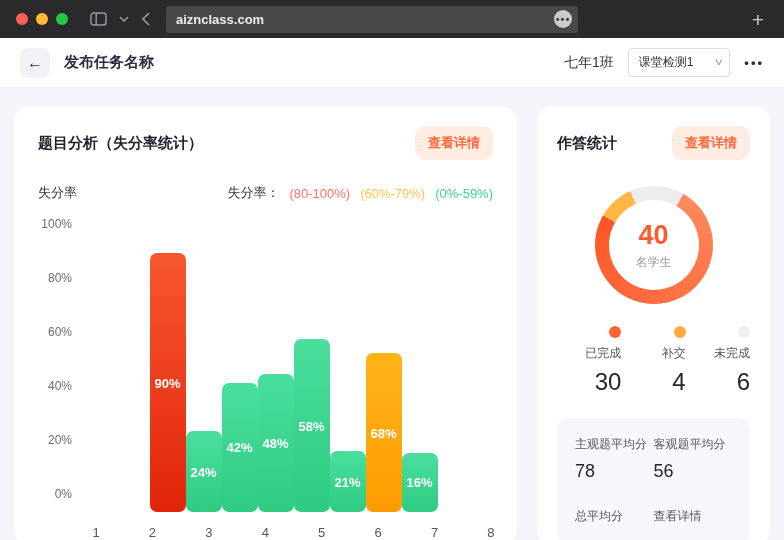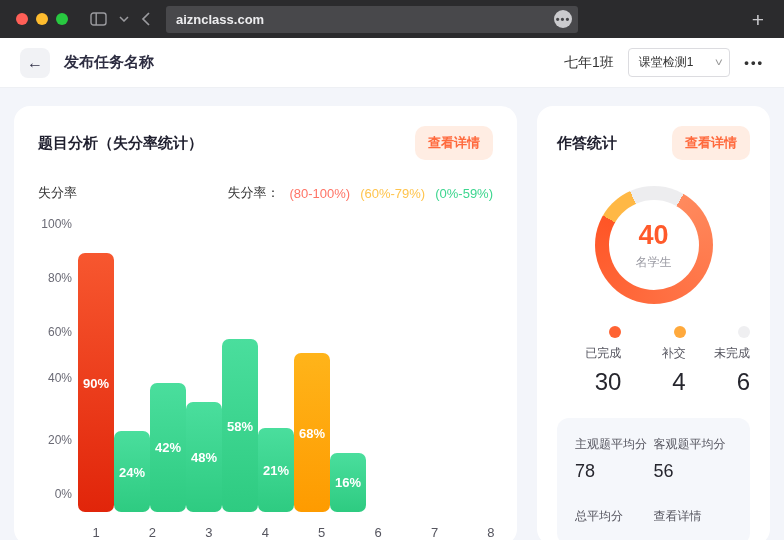--- a/index.html
+++ b/index.html
@@ -43,21 +43,21 @@
 
   
   .legend-row { margin-top:24px; display:flex; align-items:flex-start; justify-content:space-between; }
   .axis-title { font-size:13px; color:#333; }
   .legend-group { display:flex; align-items:center; gap:10px; font-size:13px; }
   .legend-group .lg-title { color:#333; }
   .chart-area { position:relative; height:330px; margin-top:10px; }
   .y-axis { position:absolute; left:0; top:12px; width:40px; height:270px; }
   .y-axis span { position:absolute; right:6px; transform:translateY(-50%); font-size:12px; color:#6A6A75; }
   .bars { position:absolute; left:40px; width:431px; bottom:30px; display:flex;
-    justify-content:flex-start; align-items:flex-end; }
+    justify-content:center; align-items:flex-end; }
   .bar { position:relative; width:36px; border-radius:7px; }
   .bar-label { position:absolute; top:50%; left:50%; transform:translate(-50%,-50%);
     color:#fff; font-size:13px; font-weight:700; white-space:nowrap; }
   .x-labels { position:absolute; left:40px; width:431px; bottom:2px; display:flex; justify-content:space-between; }
   .x-labels span { width:36px; text-align:center; font-size:13px; color:#55555f; }
 
   
   .donut-wrap { width:118px; margin:26px auto 0; position:relative; }
   .donut { width:118px; height:118px; border-radius:50%; }
   .donut-hole { position:absolute; inset:14px; background:#fff; border-radius:50%;
@@ -138,41 +138,41 @@
       <span style="color: rgb(255, 116, 102);">(80-100%)</span>
           <span style="color: rgb(255, 196, 77);">(60%-79%)</span>
           <span style="color: rgb(61, 214, 143);">(0%-59%)</span>
         </div>
     </div>
     <div class="chart-area">
       <div class="y-axis">
           <span style="top: 0px; text-align: center;">100%</span>
           <span style="top: 54px;">80%</span>
           <span style="top: 108px;">60%</span>
-          <span style="top: 154px;">40%</span>
+          <span style="top: 162px;">40%</span>
           <span style="top: 216px;">20%</span>
           <span style="top: 270px;">0%</span>
         </div>
       <div class="bars">
           <div class="bar" style="height: 259px; background: linear-gradient(rgb(247, 87, 47), rgb(225, 37, 10));">
             <span class="bar-label">90%</span>
           </div>
           <div class="bar" style="height: 80.8px; background: linear-gradient(rgb(74, 222, 157), rgb(46, 203, 129));">
             <span class="bar-label">24%</span>
           </div>
           <div class="bar" style="height: 129.4px; background: linear-gradient(rgb(74, 222, 157), rgb(46, 203, 129));">
             <span class="bar-label">42%</span>
           </div>
-          <div class="bar" style="height: 110px; background: linear-gradient(rgb(74, 222, 157), rgb(46, 203, 129));">
+          <div class="bar" style="height: 138px; background: linear-gradient(rgb(74, 222, 157), rgb(46, 203, 129));">
             <span class="bar-label">48%</span>
           </div>
           <div class="bar" style="height: 172.6px; background: linear-gradient(rgb(74, 222, 157), rgb(46, 203, 129));">
             <span class="bar-label">58%</span>
           </div>
-          <div class="bar" style="height: 84px; background: linear-gradient(rgb(74, 222, 157), rgb(46, 203, 129));">
+          <div class="bar" style="height: 61px; background: linear-gradient(rgb(74, 222, 157), rgb(46, 203, 129));">
             <span class="bar-label">21%</span>
           </div>
           <div class="bar" style="height: 159px; background: linear-gradient(rgb(255, 180, 26), rgb(254, 155, 0));">
             <span class="bar-label">68%</span>
           </div>
           <div class="bar" style="height: 59.2px; background: linear-gradient(rgb(74, 222, 157), rgb(46, 203, 129)); padding-left: 9px;">
             <span class="bar-label">16%</span>
           </div>
         </div>
       <div class="x-labels">

